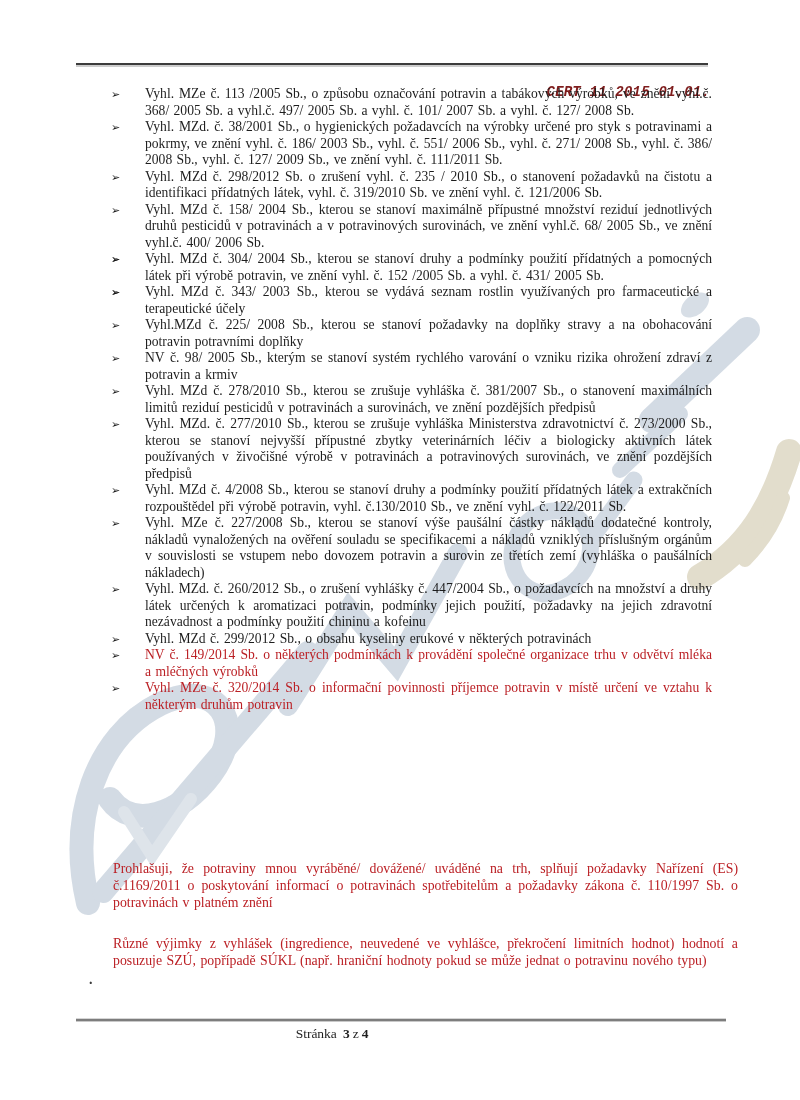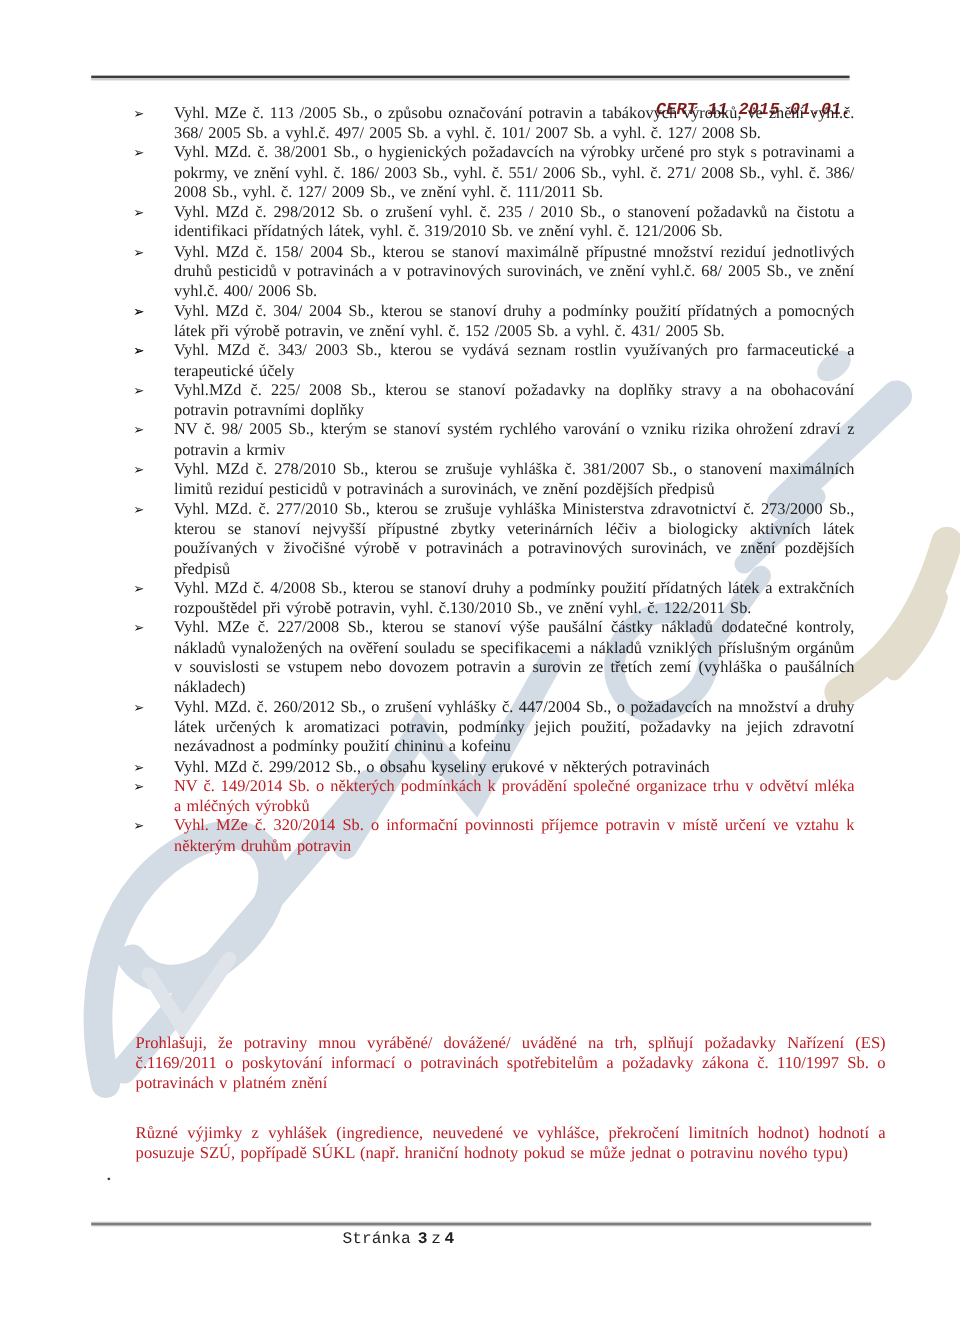--- a/index.html
+++ b/index.html
@@ -54,21 +54,21 @@
     font-size:14px; color:#3a3a3a; font-weight:bold;
   }
 
   
   .footer-rule {
     position:absolute; top:1019px; left:76px; width:650px; height:2px;
     background:#7d7d7d; box-shadow:0 1px 0 #c9c9c9, 0 -1px 0 #d6d6d6;
   }
   .footer-text {
     position:absolute; top:1026px; left:0; width:664px; text-align:center;
-    font-family:Liberation Mono, monospace; font-size:13.5px; color:#1f1f1f;
+    font-family:Liberation Serif, serif; font-size:13.5px; color:#1f1f1f;
   }
   .footer-text .sep { margin:0 3px; }
   .footer-text b { font-weight:bold; }
 </style>
 </head>
 <body>
 
 <div class="page">
 
   <svg class="watermark" width="800" height="1100" viewBox="0 0 800 1100" aria-hidden="true">

